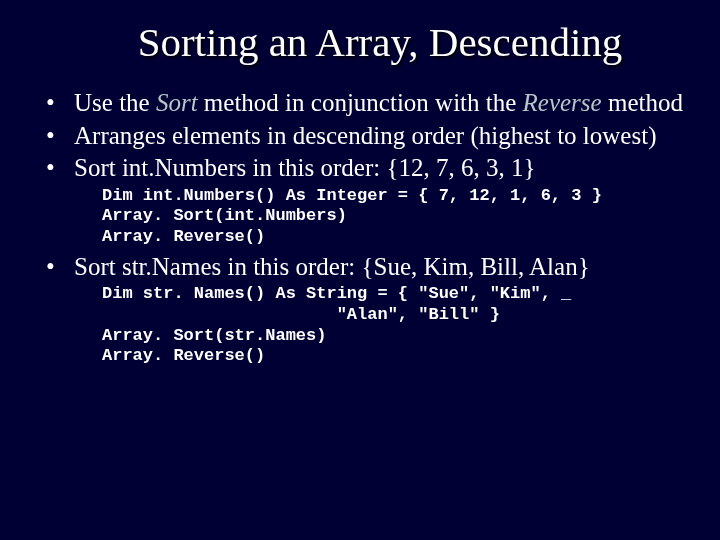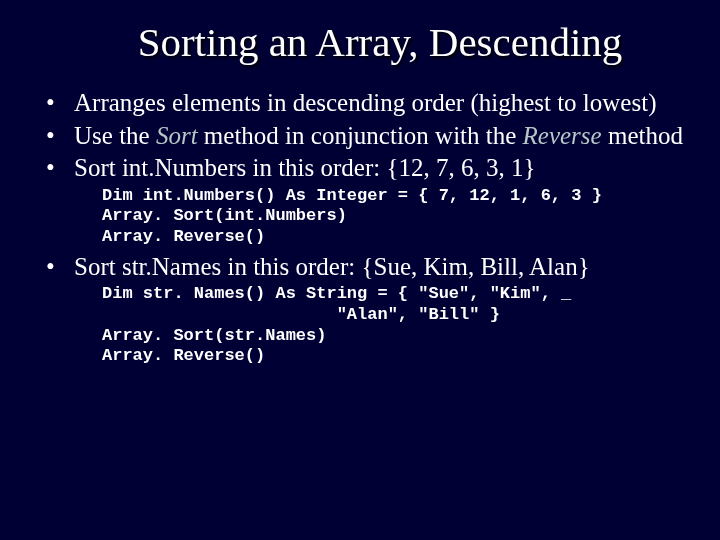--- a/index.html
+++ b/index.html
@@ -54,24 +54,24 @@
   }
 </style>
 </head>
 <body>
 
 <div class="slide">
 
   <h1 class="title">Sorting an Array, Descending</h1>
 
   <ul class="bul">
-    <li>Arranges elements in descending order (highest to lowest)</li>
     <li>
       <span>Use the </span><span class="em">Sort</span><span> method in conjunction with the </span><span class="em">Reverse</span><span> method</span>
     </li>
+    <li>Arranges elements in descending order (highest to lowest)</li>
     <li>Sort int.Numbers in this order: {12, 7, 6, 3, 1}</li>
   </ul>
 
   <div class="code">Dim int.Numbers() As Integer = { 7, 12, 1, 6, 3 }
 Array. Sort(int.Numbers)
 Array. Reverse()</div>
 
   <ul class="bul">
     <li>Sort str.Names in this order: {Sue, Kim, Bill, Alan}</li>
   </ul>

